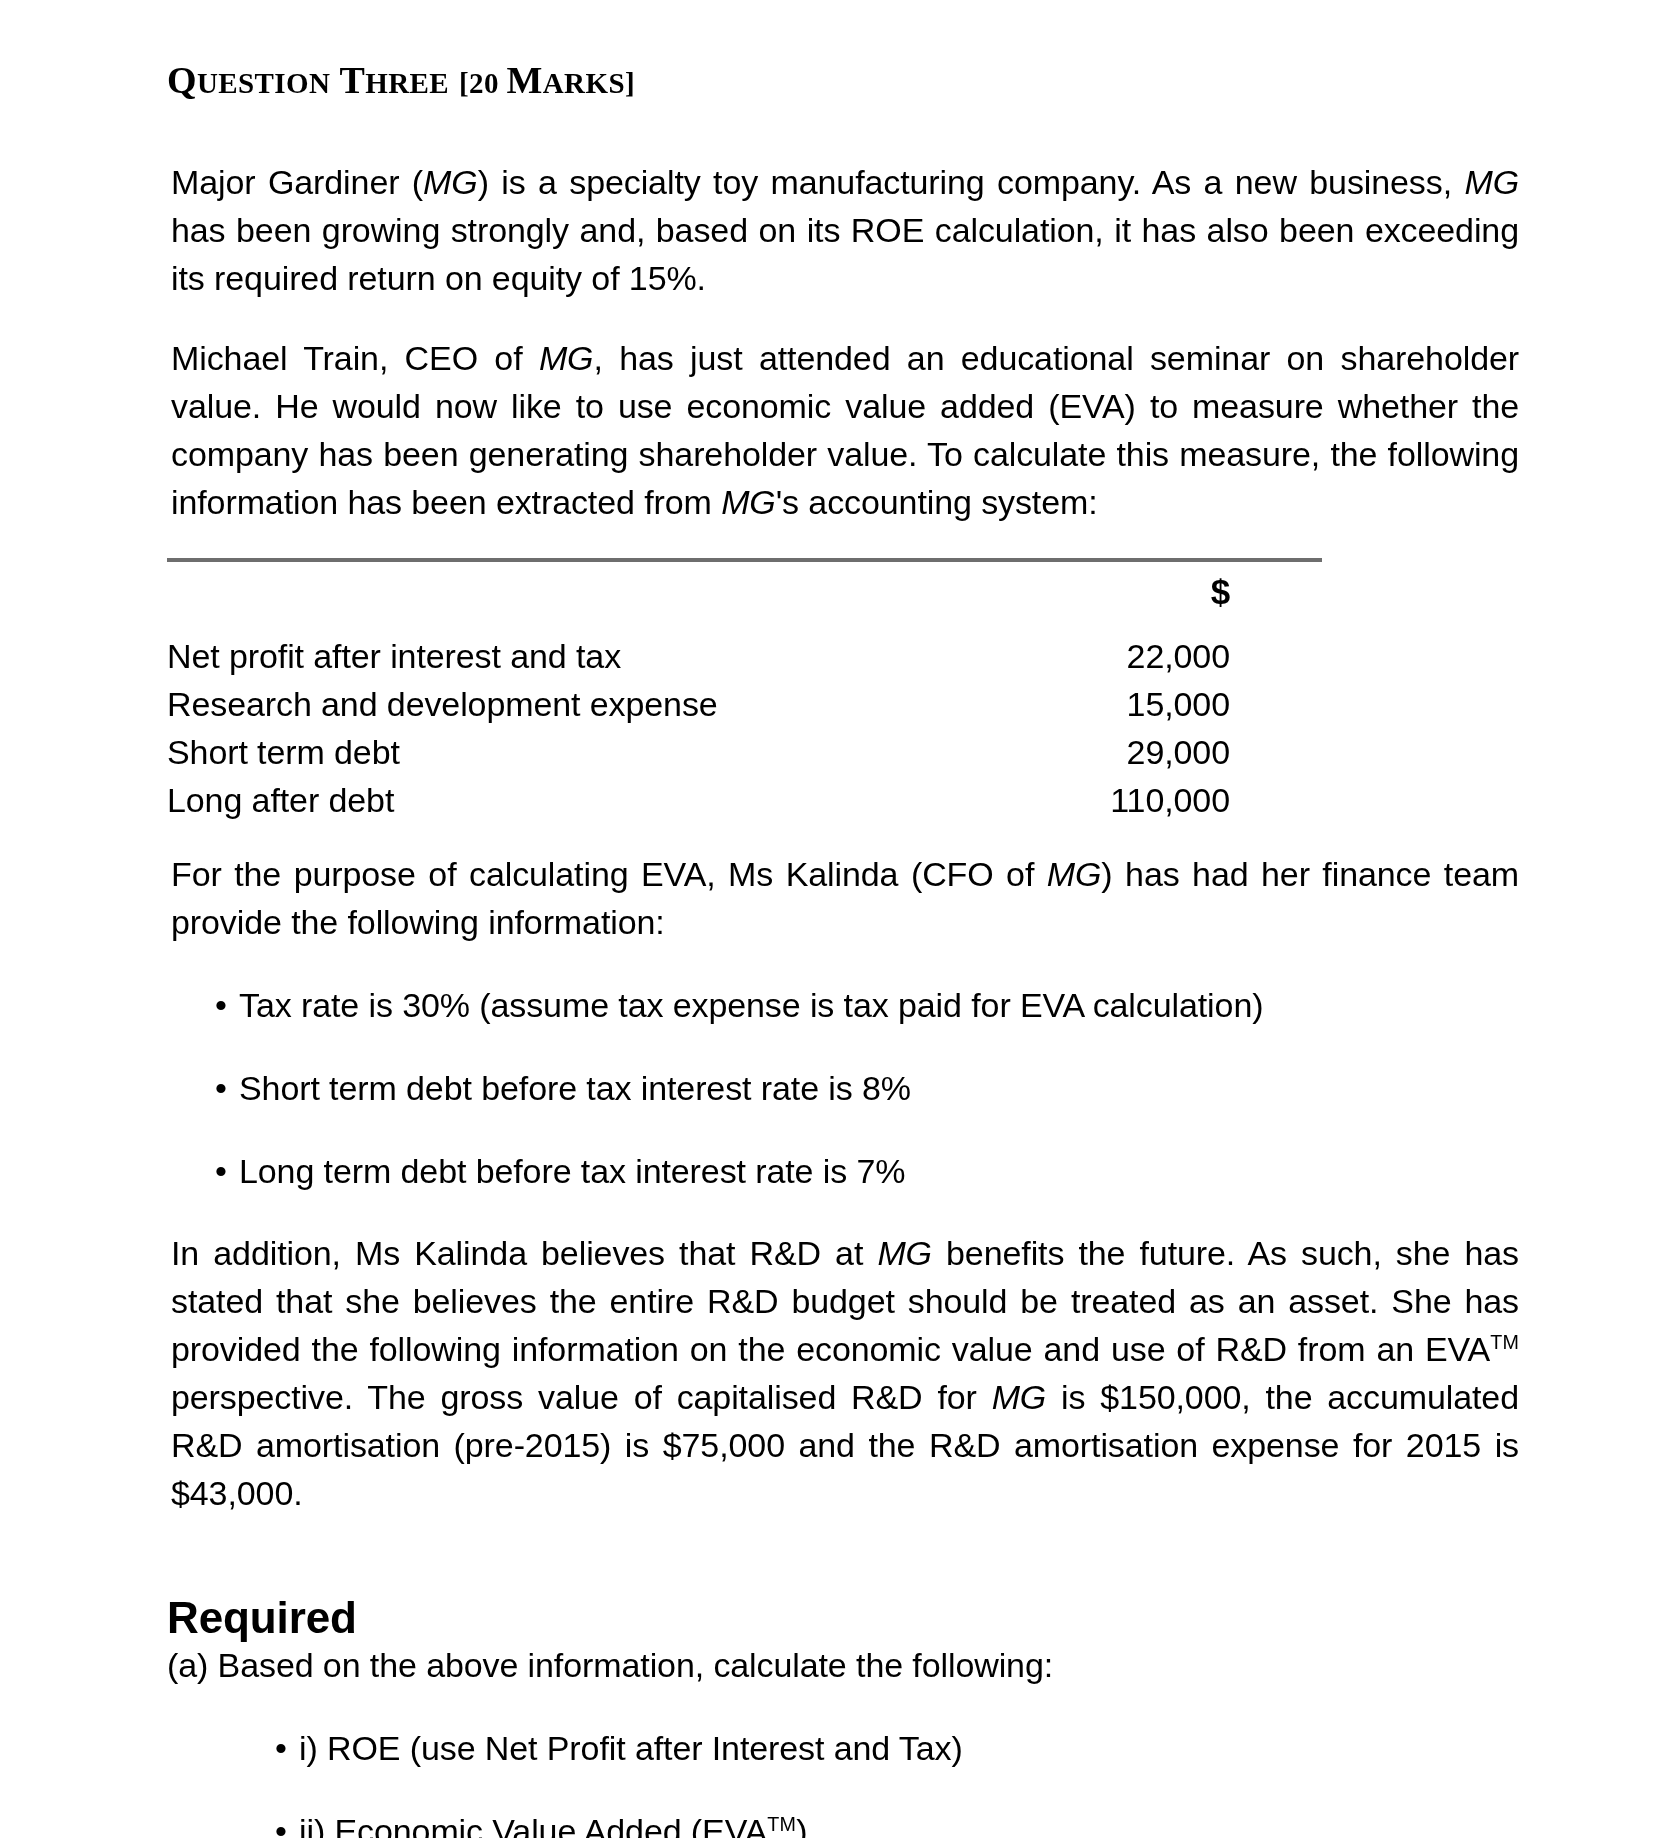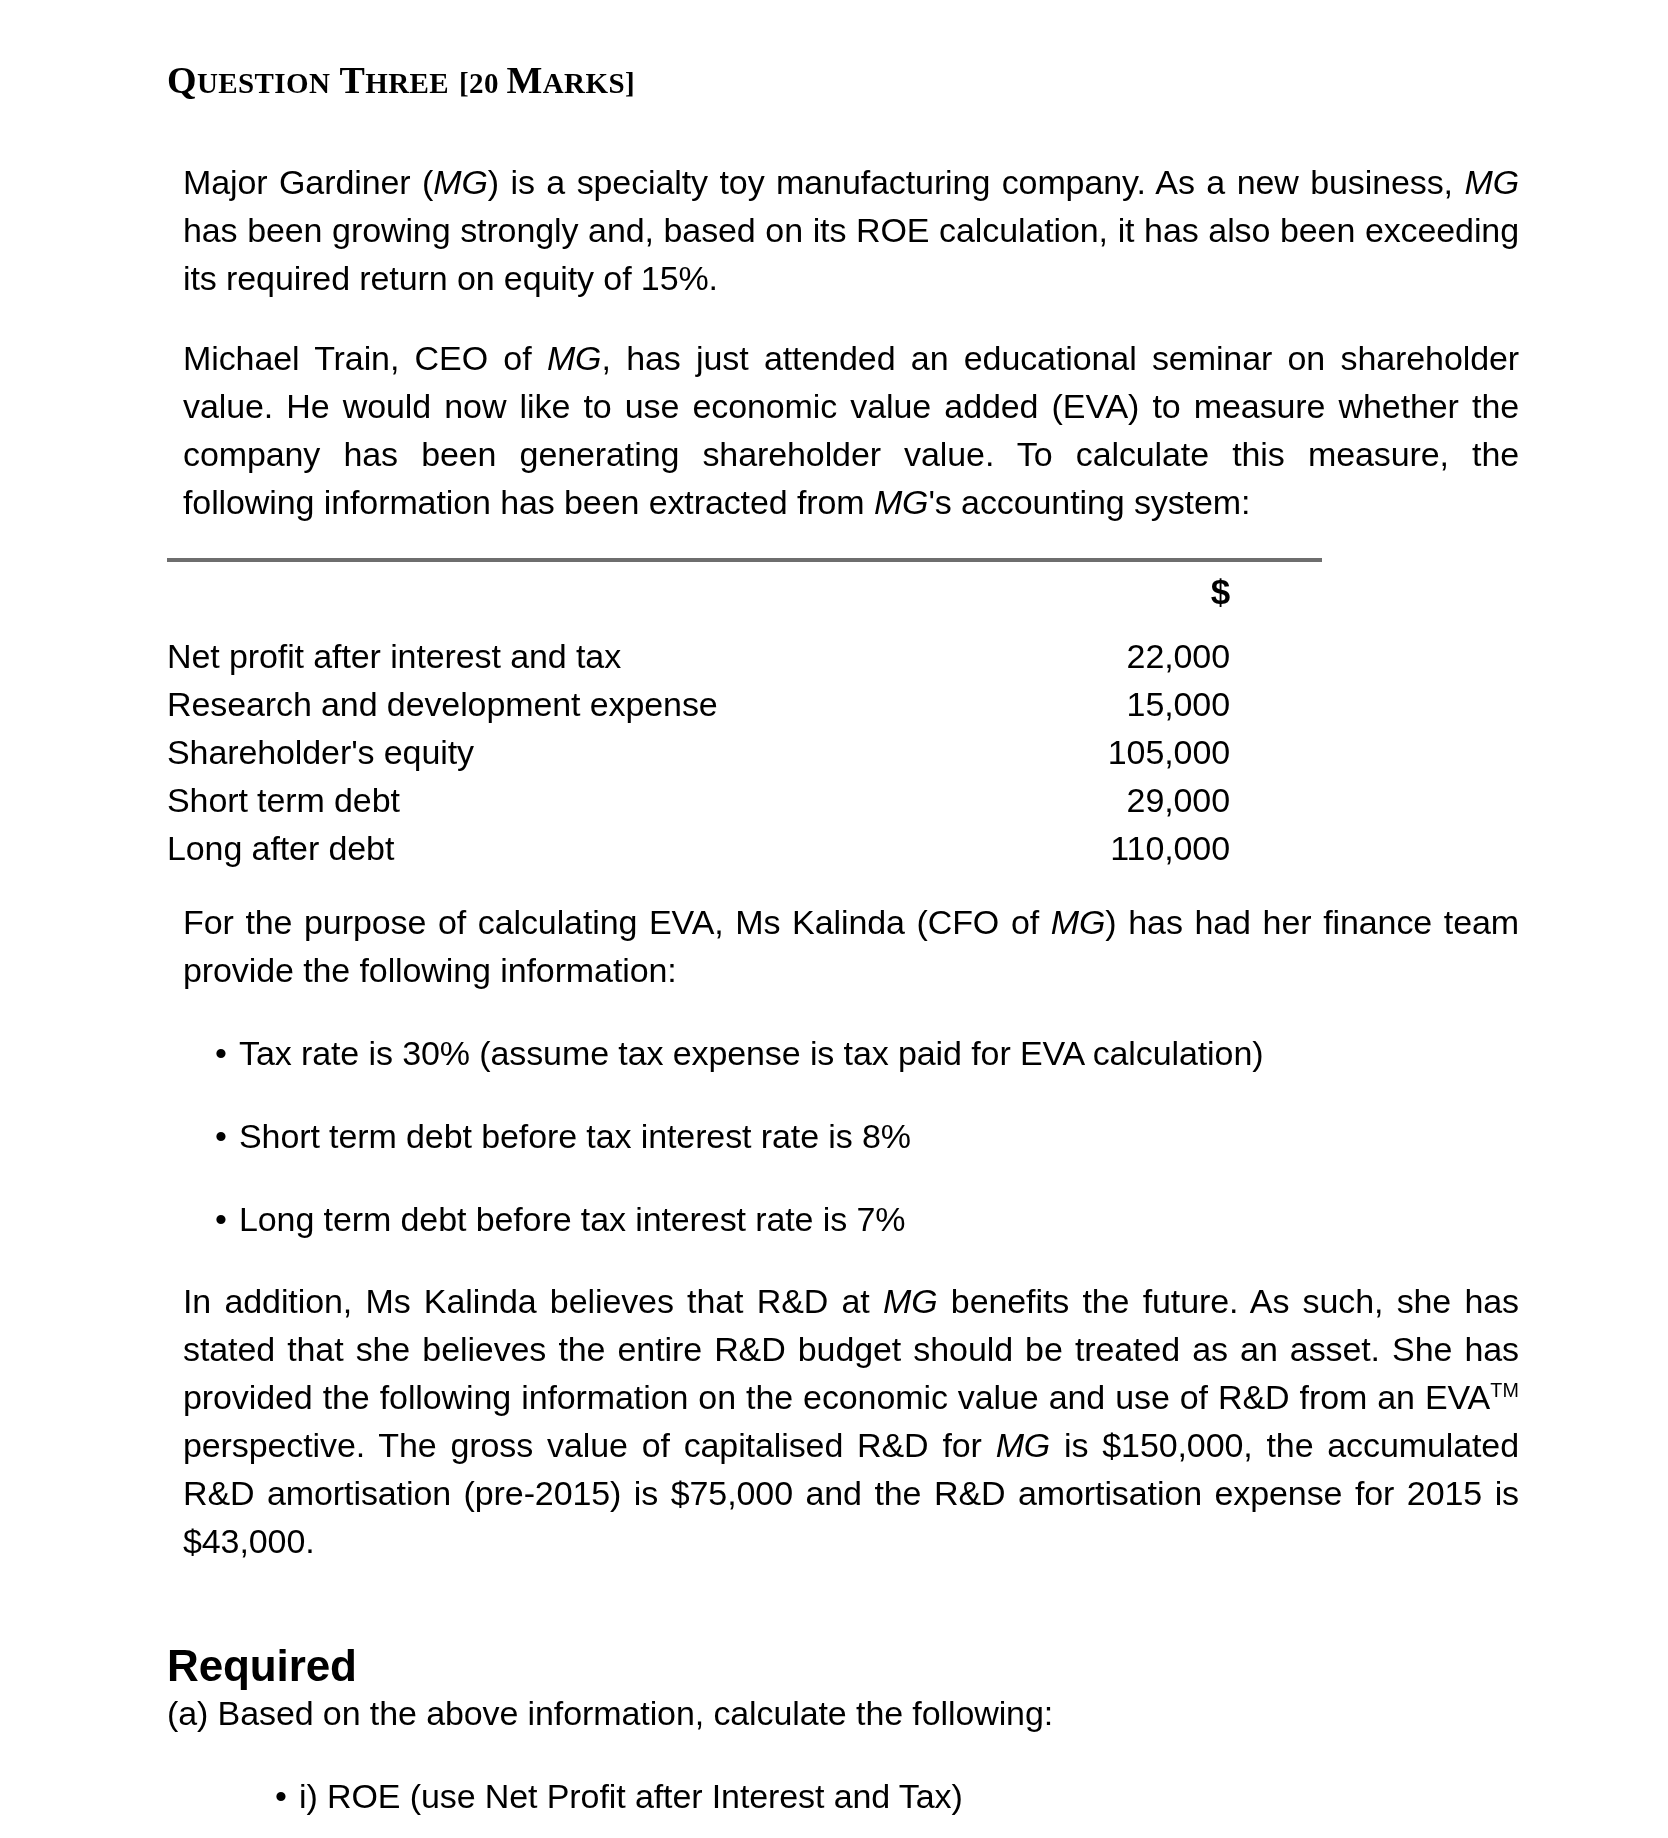--- a/index.html
+++ b/index.html
@@ -44,21 +44,21 @@
     font-size: 29px;
     font-weight: 700;
   }
 
   
   p.body {
     font-size: 34px;
     line-height: 48px;
     text-align: justify;
     text-justify: inter-word;
-    margin: 0 0 32px 16px;
+    margin: 0 0 32px 4px;
     letter-spacing: -0.1px;
   }
   .it {
     font-style: italic;
   }
   sup.tm {
     font-size: 0.58em;
     vertical-align: super;
     line-height: 0;
     letter-spacing: 0.2px;
@@ -171,24 +171,20 @@
           </tr>
           <tr>
             <td class="label">Net profit after interest and tax</td>
             <td class="amount">22,000</td>
           </tr>
           <tr>
             <td class="label">Research and development expense</td>
             <td class="amount">15,000</td>
           </tr>
           <tr>
-            <td class="label">Shareholder's equity</td>
-            <td class="amount">105,000</td>
-          </tr>
-          <tr>
             <td class="label">Short term debt</td>
             <td class="amount">29,000</td>
           </tr>
           <tr>
             <td class="label">Long after debt</td>
             <td class="amount">110,000</td>
           </tr>
         </tbody>
       </table>
     </div>

